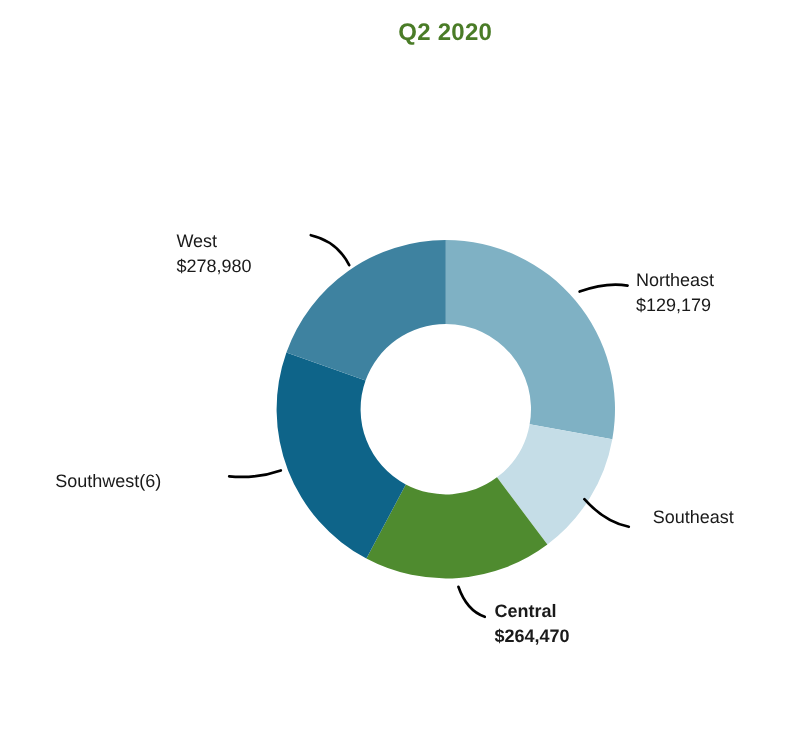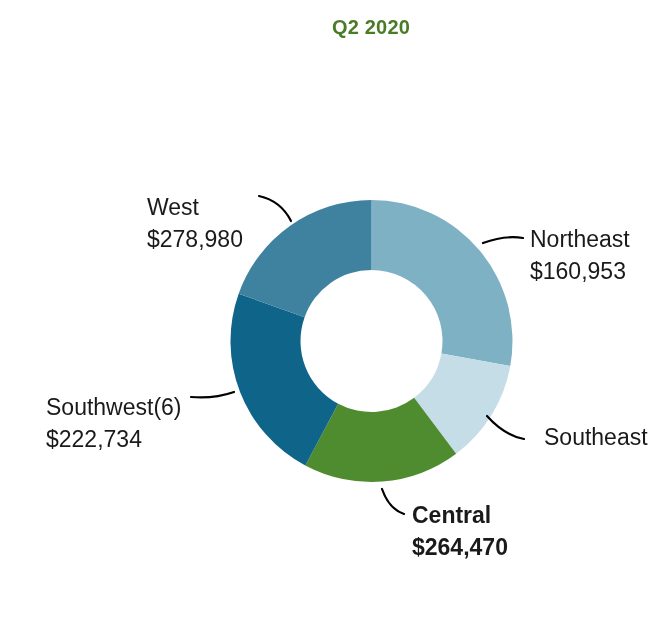--- a/index.html
+++ b/index.html
@@ -41,21 +41,21 @@
     position: absolute;
     left: 0;
     top: 0;
     width: 666px;
     height: 618px;
     display: block;
   }
 
   .callout-label {
     position: absolute;
-    font-size: 23px;
+    font-size: 15px;
     color: #1a1a1a;
     line-height: 1.38;
     white-space: nowrap;
   }
   .callout-label .lbl-name { display: block; }
   .callout-label .lbl-value { display: block; }
 
   .align-left  { text-align: left; }
 
   
@@ -84,35 +84,34 @@
       <path d="M 221 196 Q 243 201 253 221"></path>
       <path d="M 445 243 Q 467 235 485 238"></path>
       <path d="M 449 416 Q 466 435 486 439"></path>
       <path d="M 344 489 Q 351 509 366 514"></path>
       <path d="M 196 392 Q 176 399 153 397"></path>
     </g>
   </svg>
 
   <div class="callout-label align-left" id="label-northeast">
     <span class="lbl-name">Northeast</span>
-    <span class="lbl-value">$160,953</span>
+    <span class="lbl-value">$129,179</span>
   </div>
 
   <div class="callout-label align-left" id="label-southeast">
     <span class="lbl-name">Southeast</span>
   </div>
 
   <div class="callout-label align-left" id="label-central">
     <span class="lbl-name">Central</span>
     <span class="lbl-value">$264,470</span>
   </div>
 
   <div class="callout-label align-left" id="label-southwest">
     <span class="lbl-name">Southwest(6)</span>
-    <span class="lbl-value">$222,734</span>
   </div>
 
   <div class="callout-label align-left" id="label-west">
     <span class="lbl-name">West</span>
     <span class="lbl-value">$278,980</span>
   </div>
 
 </div>
 
 </body></html>

